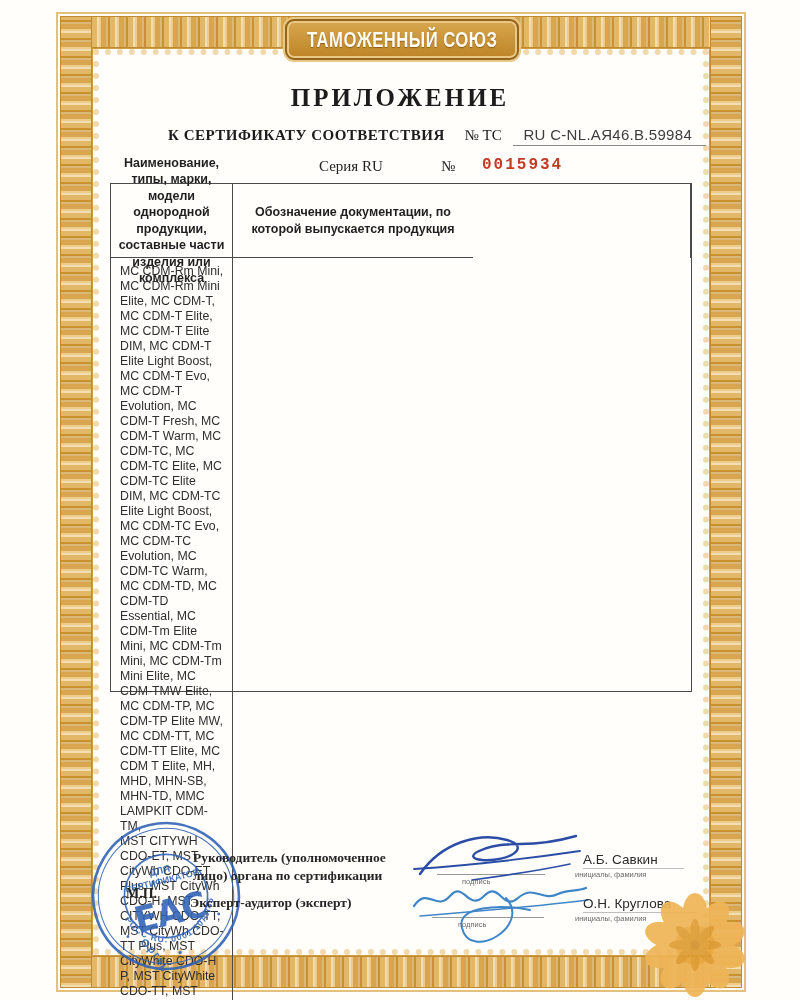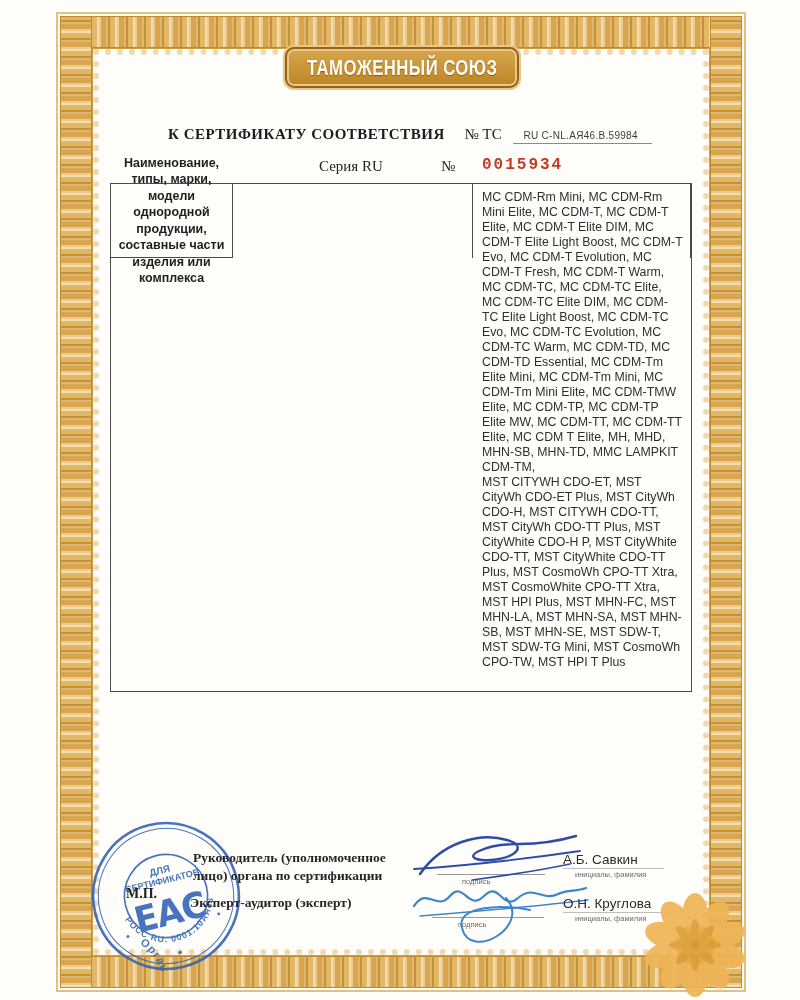--- a/index.html
+++ b/index.html
@@ -20,31 +20,31 @@
       repeating-linear-gradient(0deg, #eccb8b 0 4px, #d9a54e 4px 9px, #c9922f 9px 13px, #e3b768 13px 18px);
   }
   .strip.top{top:2px;} .strip.bottom{bottom:2px;} .strip.left{left:2px;} .strip.right{right:2px;}
   .frame-inner{position:absolute;inset:34px;border:1px solid #cf9c42;}
   .frame-fringe{position:absolute;inset:35px;border:6px dotted #ebcd93;opacity:.75;}
 
   
   .badge{position:absolute;left:285px;top:19px;width:230px;height:37px;z-index:5;
     background:linear-gradient(#d8a74e,#bd8426);border:2px solid #93641a;border-radius:9px;
     box-shadow:inset 0 0 0 2px #e9c887, 0 0 0 2px #e9c887;
-    display:flex;align-items:center;justify-content:center;margin-top:28px;}
+    display:flex;align-items:center;justify-content:center;}
   .badge span{color:#fffdf6;font-weight:bold;font-size:19px;letter-spacing:.5px;
     transform:scale(.88,1.18);white-space:nowrap;text-shadow:0 1px 1px #8a5d14;}
 
   
   .title{position:absolute;left:0;top:84px;width:800px;text-align:center;
     font-family:"Liberation Serif",serif;font-weight:bold;font-size:25px;letter-spacing:3px;color:#1c1c1c;}
   .subtitle{position:absolute;left:168px;top:126px;width:560px;font-family:"Liberation Serif",serif;font-size:15px;color:#1c1c1c;white-space:nowrap;}
   .subtitle .bold{font-weight:bold;letter-spacing:.5px;}
   .subtitle .no-sign{margin-left:16px;}
-  .cert-no{display:inline-block;margin-left:8px;font-family:"Liberation Sans",sans-serif;font-size:10px;color:#3d3d3d;
+  .cert-no{display:inline-block;margin-left:8px;font-family:"Liberation Sans",sans-serif;font-size:15px;color:#3d3d3d;
     border-bottom:1px solid #8a8a8a;padding:0 14px 2px 10px;letter-spacing:.3px;}
   .series-row{position:absolute;left:16px;top:158px;width:800px;height:22px;font-family:"Liberation Serif",serif;font-size:15px;color:#222;}
   .series-label{position:absolute;left:303px;top:0;}
   .series-no{position:absolute;left:425px;top:0;}
   .serial{position:absolute;left:466px;top:-2px;font-family:"Liberation Mono",monospace;font-weight:bold;
     font-size:16px;letter-spacing:2px;color:#c23b26;}
 
   
   .cert-table{position:absolute;left:110px;top:183px;width:582px;height:509px;box-sizing:border-box;
     border:1.5px solid #4a4a4a;display:grid;grid-template-columns:122px 240px auto;grid-template-rows:74px 1fr;}
@@ -59,21 +59,21 @@
   
   .role{position:absolute;font-family:"Liberation Serif",serif;font-weight:bold;font-size:13.5px;color:#262626;line-height:1.3;z-index:3;}
   .role1{left:193px;top:849px;width:222px;}
   .role2{left:190px;top:894px;width:240px;}
   .sig-line{position:absolute;border-bottom:1px solid #9a9a9a;z-index:2;}
   .sig-line1{left:437px;top:874px;width:108px;}
   .sig-line2{left:432px;top:917px;width:112px;}
   .caption{position:absolute;font-size:7.5px;color:#6a6a6a;z-index:3;}
   .cap-sign1{left:462px;top:877px;}
   .cap-sign2{left:458px;top:920px;}
-  .name{position:absolute;font-size:13.5px;color:#2b2b2b;z-index:3;border-bottom:1px solid #bdbdbd;padding-right:26px;padding-bottom:1px;}
+  .name{position:absolute;font-size:13.5px;color:#2b2b2b;z-index:3;border-bottom:1px solid #bdbdbd;padding-right:26px;padding-bottom:1px;margin-left:20px;}
   .name1{left:563px;top:852px;}
   .name2{left:563px;top:896px;}
   .cap-name1{left:575px;top:870px;}
   .cap-name2{left:575px;top:914px;}
   .mp{position:absolute;left:126px;top:886px;font-family:"Liberation Serif",serif;font-weight:bold;font-size:14px;color:#222;z-index:4;}
 
   .stamp{position:absolute;left:88px;top:818px;width:156px;height:156px;z-index:2;opacity:.88;}
   .signature{position:absolute;z-index:3;}
   .sig1{left:412px;top:828px;}
   .sig2{left:408px;top:866px;}
@@ -90,35 +90,37 @@
     <div class="strip v left"></div>
     <div class="strip v right"></div>
     <div class="frame-inner"></div>
     <div class="frame-fringe"></div>
   </div>
 
   <div class="badge">
     <span>ТАМОЖЕННЫЙ СОЮЗ</span>
   </div>
 
+  <div class="title">ПРИЛОЖЕНИЕ</div>
 
   <div class="subtitle">
     <span class="bold">К СЕРТИФИКАТУ  СООТВЕТСТВИЯ</span>
     <span class="no-sign">№ ТС</span>
     <span class="cert-no">RU C-NL.АЯ46.В.59984</span>
   </div>
 
   <div class="series-row">
     <span class="series-label">Серия  RU</span>
     <span class="series-no">№</span>
     <span class="serial">0015934</span>
   </div>
 
   <div class="cert-table">
     <div class="cell th">Наименование, типы, марки, модели однородной продукции, составные части изделия или комплекса</div>
+    <div class="cell th last-col">Обозначение документации, по которой выпускается продукция</div>
     <div class="cell body"></div>
     <div class="cell body products">
       <div>MC CDM-Rm Mini, MC CDM-Rm Mini Elite, MC CDM-T, MC CDM-T Elite, MC CDM-T Elite DIM, MC CDM-T Elite Light Boost, MC CDM-T Evo, MC CDM-T Evolution, MC CDM-T Fresh, MC CDM-T Warm, MC CDM-TC, MC CDM-TC Elite, MC CDM-TC Elite DIM, MC CDM-TC Elite Light Boost, MC CDM-TC Evo, MC CDM-TC Evolution, MC CDM-TC Warm, MC CDM-TD, MC CDM-TD Essential, MC CDM-Tm Elite Mini, MC CDM-Tm Mini, MC CDM-Tm Mini Elite, MC CDM-TMW Elite, MC CDM-TP, MC CDM-TP Elite MW, MC CDM-TT, MC CDM-TT Elite, MC CDM T Elite, MH, MHD, MHN-SB, MHN-TD, MMC LAMPKIT CDM-TM,</div>
       <div>MST CITYWH CDO-ET, MST CityWh CDO-ET Plus, MST CityWh CDO-H, MST CITYWH CDO-TT, MST CityWh CDO-TT Plus, MST CityWhite CDO-H P, MST CityWhite CDO-TT, MST CityWhite CDO-TT Plus, MST CosmoWh CPO-TT Xtra, MST CosmoWhite CPO-TT Xtra, MST HPI Plus, MST MHN-FC, MST MHN-LA, MST MHN-SA, MST MHN-SB, MST MHN-SE, MST SDW-T, MST SDW-TG Mini, MST CosmoWh CPO-TW, MST HPI T Plus</div>
     </div>
     <div class="cell body last-col"></div>
   </div>
 
   <svg class="stamp" viewBox="0 0 150 150">
     <g transform="rotate(-14 75 75)" fill="none" stroke="#2f62b5">

